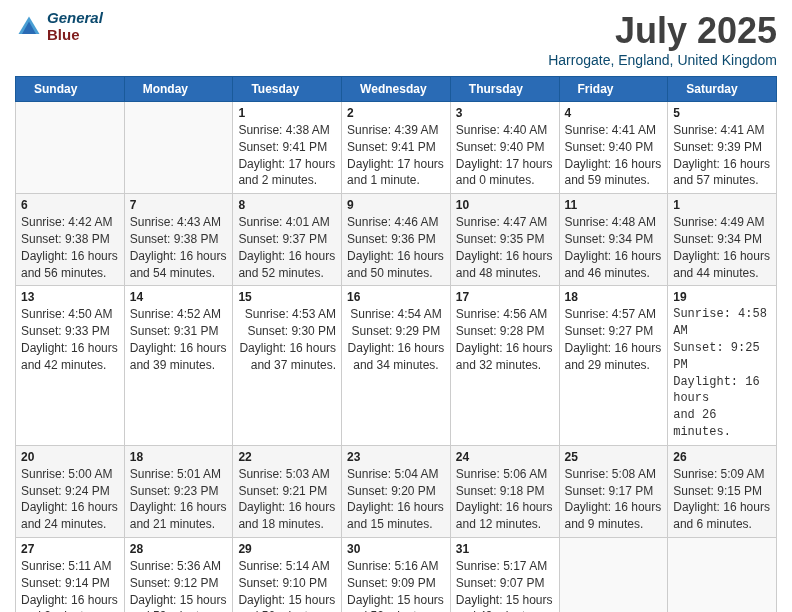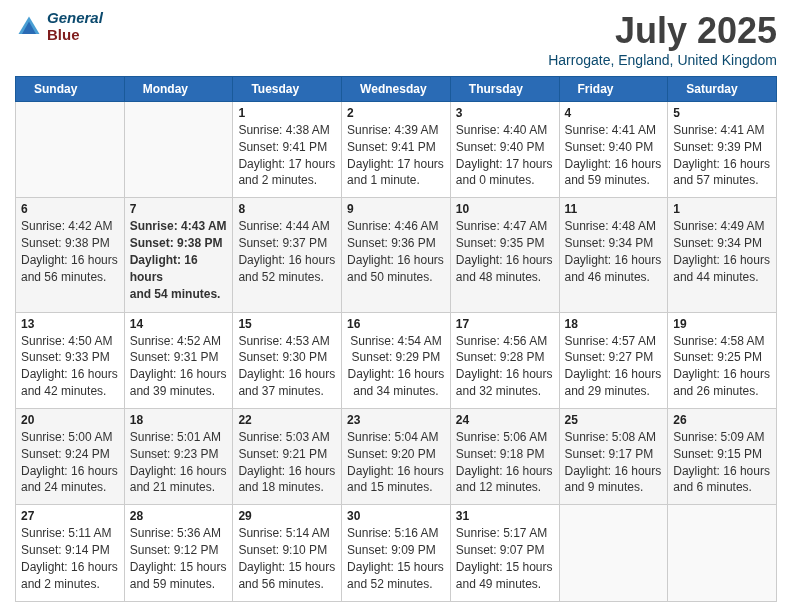--- a/index.html
+++ b/index.html
@@ -177,28 +177,28 @@
         <tr>
           <td>
             <span class="day-num">6</span>
             <div class="day-info" style="white-space: pre-line;">Sunrise: 4:42 AM
 Sunset: 9:38 PM
 Daylight: 16 hours
 and 56 minutes.</div>
           </td>
           <td>
             <span class="day-num">7</span>
-            <div class="day-info" style="white-space: pre-line; font-weight: bold;">Sunrise: 4:43 AM
+            <div class="day-info" style="white-space: pre-line;">Sunrise: 4:43 AM
 Sunset: 9:38 PM
 Daylight: 16 hours
 and 54 minutes.</div>
           </td>
           <td>
             <span class="day-num">8</span>
-            <div class="day-info" style="white-space: pre-line;">Sunrise: 4:44 AM
+            <div class="day-info" style="white-space: pre-line;">Sunrise: 4:01 AM
 Sunset: 9:37 PM
 Daylight: 16 hours
 and 52 minutes.</div>
           </td>
           <td>
             <span class="day-num">9</span>
             <div class="day-info" style="white-space: pre-line;">Sunrise: 4:46 AM
 Sunset: 9:36 PM
 Daylight: 16 hours
 and 50 minutes.</div>
@@ -235,21 +235,21 @@
           </td>
           <td>
             <span class="day-num">14</span>
             <div class="day-info" style="white-space: pre-line;">Sunrise: 4:52 AM
 Sunset: 9:31 PM
 Daylight: 16 hours
 and 39 minutes.</div>
           </td>
           <td>
             <span class="day-num">15</span>
-            <div class="day-info" style="white-space: pre-line;">Sunrise: 4:53 AM
+            <div class="day-info" style="white-space: pre-line; text-align: right;">Sunrise: 4:53 AM
 Sunset: 9:30 PM
 Daylight: 16 hours
 and 37 minutes.</div>
           </td>
           <td>
             <span class="day-num">16</span>
             <div class="day-info" style="white-space: pre-line; text-align: center;">Sunrise: 4:54 AM
 Sunset: 9:29 PM
 Daylight: 16 hours
 and 34 minutes.</div>
@@ -263,21 +263,21 @@
           </td>
           <td>
             <span class="day-num">18</span>
             <div class="day-info" style="white-space: pre-line;">Sunrise: 4:57 AM
 Sunset: 9:27 PM
 Daylight: 16 hours
 and 29 minutes.</div>
           </td>
           <td>
             <span class="day-num">19</span>
-            <div class="day-info" style="white-space: pre-line;">Sunrise: 4:58 AM
+            <div class="day-info" style="white-space: pre-line; font-family: Liberation Mono, monospace;">Sunrise: 4:58 AM
 Sunset: 9:25 PM
 Daylight: 16 hours
 and 26 minutes.</div>
           </td>
         </tr>
         <tr>
           <td>
             <span class="day-num">20</span>
             <div class="day-info" style="white-space: pre-line;">Sunrise: 5:00 AM
 Sunset: 9:24 PM

